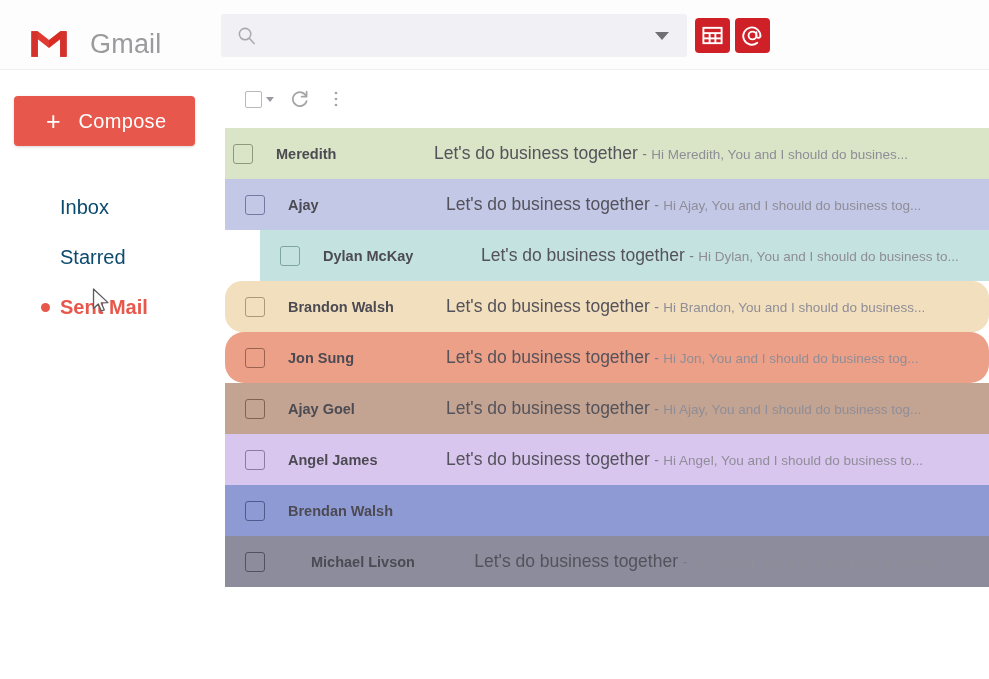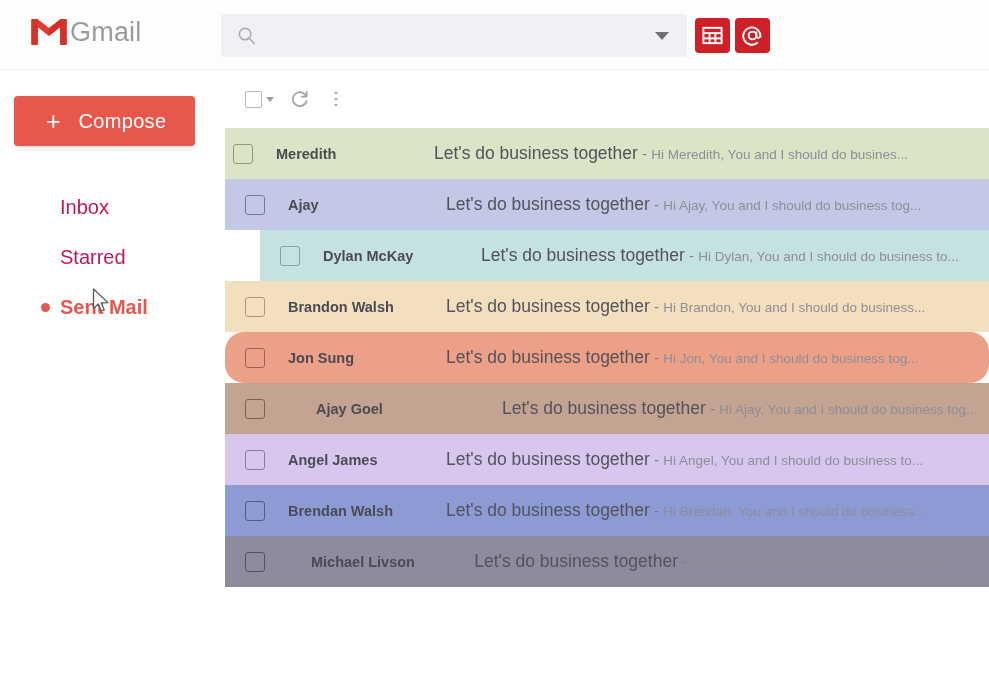--- a/index.html
+++ b/index.html
@@ -13,22 +13,22 @@
   .app { position: relative; width: 989px; height: 679px; background: #fff; }
 
   
   .header {
     position: absolute; top: 0; left: 0;
     width: 989px; height: 70px;
     background: #fdfdfe;
     border-bottom: 1px solid #f0eff3;
   }
   .brand {
-    position: absolute; left: 28px; top: 16px;
-    display: flex; align-items: flex-end; gap: 0;
+    position: absolute; left: 28px; top: 28px;
+    display: flex; align-items: flex-end; gap: 20px;
   }
   .gmail-logo { width: 42px; height: 32px; display: block; }
   .brand-text {
     font-size: 27px; color: #9b9b9e; letter-spacing: .2px;
     font-weight: 400;
   }
   .searchbar {
     position: absolute; left: 221px; top: 14px;
     width: 466px; height: 43px;
     background: #f1f0f4; border-radius: 3px;
@@ -66,21 +66,21 @@
     padding-left: 32px; cursor: pointer;
     box-shadow: 0 1px 3px rgba(0,0,0,.16);
   }
   .compose-plus { font-size: 25px; font-weight: 300; line-height: 1; }
   .compose-label { font-size: 20px; font-weight: 400; letter-spacing: .3px; }
 
   .nav { position: absolute; left: 0; top: 112px; width: 225px; }
   .nav-item {
     height: 50px; display: flex; align-items: center;
     padding-left: 60px; cursor: pointer;
-    font-size: 20px; color: #be185d; font-weight: 400;
+    font-size: 20px; color: #0c4a6e; font-weight: 400;
   }
   .nav-item.active { color: #e8574c; font-weight: 700; padding-left: 41px; gap: 10px; }
   .nav-dot { width: 9px; height: 9px; border-radius: 50%; background: #e8574c; flex: none; }
 
   .cursor { position: absolute; left: 92px; top: 218px; width: 19px; height: 26px; pointer-events: none; }
 
   
   .main { position: absolute; left: 225px; top: 70px; width: 764px; height: 609px; background: #fff; }
   .list-toolbar { position: absolute; left: 0; top: 0; height: 58px; display: flex; align-items: center; padding-left: 20px; gap: 10px; }
   .tb-check-wrap { display: flex; align-items: center; gap: 4px; cursor: pointer; }
@@ -213,44 +213,43 @@
         <div class="mail-row" style="background: rgb(195, 200, 230);">
           <span class="row-check" style="border-color: rgb(116, 121, 164);"></span>
           <span class="sender">Ajay</span>
           <span class="msg"><span class="subject">Let's do business together</span> <span class="dash">-</span> <span class="snippet">Hi Ajay, You and I should do business tog...</span></span>
         </div>
         <div class="mail-row" style="background: rgb(196, 226, 223); margin-left: 35px;">
           <span class="row-check" style="border-color: rgb(125, 165, 162);"></span>
           <span class="sender">Dylan McKay</span>
           <span class="msg"><span class="subject">Let's do business together</span> <span class="dash">-</span> <span class="snippet">Hi Dylan, You and I should do business to...</span></span>
         </div>
-        <div class="mail-row" style="background: rgb(242, 223, 189);">
+        <div class="mail-row" style="background: rgb(242, 223, 189); border-radius: 17px;">
           <span class="row-check" style="border-color: rgb(171, 154, 118);"></span>
           <span class="sender">Brandon Walsh</span>
           <span class="msg"><span class="subject">Let's do business together</span> <span class="dash">-</span> <span class="snippet">Hi Brandon, You and I should do business...</span></span>
         </div>
         <div class="mail-row" style="background: rgb(237, 160, 136); border-radius: 19px;">
           <span class="row-check" style="border-color: rgb(156, 100, 80);"></span>
           <span class="sender">Jon Sung</span>
           <span class="msg"><span class="subject">Let's do business together</span> <span class="dash">-</span> <span class="snippet">Hi Jon, You and I should do business tog...</span></span>
         </div>
-        <div class="mail-row" style="background: rgb(195, 164, 146); gap: 28px;">
+        <div class="mail-row" style="background: rgb(195, 164, 146);">
           <span class="row-check" style="border-color: rgb(126, 99, 85);"></span>
           <span class="sender">Ajay Goel</span>
           <span class="msg"><span class="subject">Let's do business together</span> <span class="dash">-</span> <span class="snippet">Hi Ajay, You and I should do business tog...</span></span>
         </div>
         <div class="mail-row" style="background: rgb(217, 198, 239);">
           <span class="row-check" style="border-color: rgb(140, 122, 163);"></span>
           <span class="sender">Angel James</span>
           <span class="msg"><span class="subject">Let's do business together</span> <span class="dash">-</span> <span class="snippet">Hi Angel, You and I should do business to...</span></span>
         </div>
         <div class="mail-row" style="background: rgb(142, 154, 212);">
           <span class="row-check" style="border-color: rgb(79, 90, 141);"></span>
           <span class="sender">Brendan Walsh</span>
-          <span class="msg"><span class="subject">Let's do business together</span> <span class="dash">-</span> <span class="snippet">Hi Brendan, You and I should do business...</span></span>
         </div>
         <div class="mail-row" style="background: rgb(141, 140, 156); text-align: center;">
           <span class="row-check" style="border-color: rgb(82, 81, 99);"></span>
           <span class="sender">Michael Livson</span>
           <span class="msg"><span class="subject">Let's do business together</span> <span class="dash">-</span> <span class="snippet">Hi Michael, You and I should do business ...</span></span>
         </div>
       </div>
   </div>
 </div>
 

